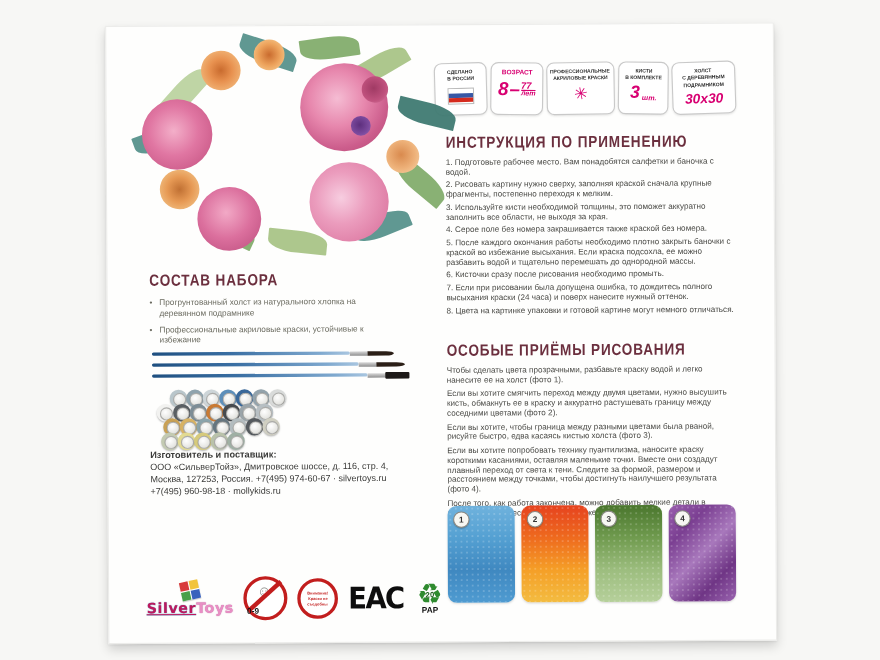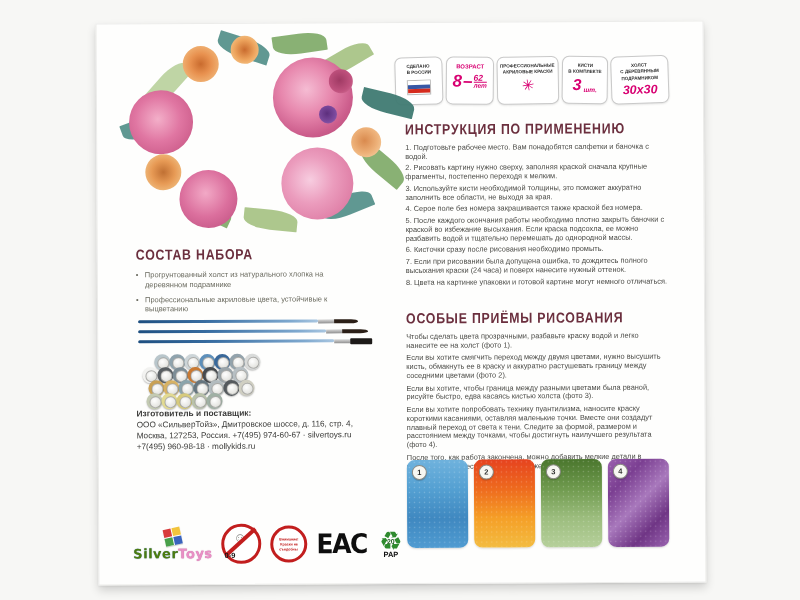--- a/index.html
+++ b/index.html
@@ -48,21 +48,21 @@
   .manufacturer .mline{font-size:8.2px;line-height:1.32;}
   .legal{position:absolute;left:38px;top:440px;width:252px;font-size:8.2px;line-height:1.32;color:#3a3a38;}
   .shelf{position:absolute;left:38px;top:466px;width:252px;font-size:8.2px;line-height:1.32;color:#3a3a38;}
 
   
   .marks-row{position:absolute;left:34px;top:492px;width:250px;height:56px;display:flex;align-items:center;gap:9px;}
   .brandlogo{width:86px;text-align:center;position:relative;}
   .brand-cube{width:17px;height:17px;margin:0 auto 1px auto;display:grid;grid-template-columns:1fr 1fr;grid-template-rows:1fr 1fr;gap:1.5px;background:#fff;transform:rotate(-12deg);box-shadow:0 1px 1px rgba(0,0,0,.2);}
   .brand-cube span{display:block;}
   .brand-name{font-size:13px;font-weight:bold;letter-spacing:.5px;font-family:"DejaVu Sans",sans-serif;}
-  .brand-name .n1{color:#4d7c0f;text-shadow:0 0 1px #4d7fae;}
+  .brand-name .n1{color:#be185d;text-shadow:0 0 1px #4d7fae;text-decoration:underline;}
   .brand-name .n2{color:#e98fc5;text-shadow:0 0 1px #b45a92;}
   .sign{width:34px;height:34px;border:3px solid #c21e1e;border-radius:50%;background:#fff;position:relative;flex:0 0 auto;}
   .sign .slash{position:absolute;left:-3px;top:13px;width:39px;height:3.5px;background:#c21e1e;transform:rotate(-42deg);}
   .sign .baby{position:absolute;left:9px;top:3px;font-size:13px;color:#8a8a86;}
   .sign .age{position:absolute;left:0px;bottom:1px;font-size:7.5px;font-weight:bold;color:#111;}
   .sign2{width:31px;height:31px;border:3px solid #c21e1e;border-radius:50%;background:#fff;display:flex;flex-direction:column;align-items:center;justify-content:center;flex:0 0 auto;}
   .sign2 span{font-size:4px;line-height:1.25;font-weight:bold;color:#c21e1e;transform:scale(.9);white-space:nowrap;}
   .eac{font-family:"DejaVu Sans",sans-serif;font-size:25px;font-weight:900;letter-spacing:-1.5px;color:#0e0e0e;transform:scaleY(1.08);flex:0 0 auto;}
   .recycle{position:relative;width:30px;text-align:center;flex:0 0 auto;}
   .recycle .tri{font-size:26px;line-height:26px;color:#2f8b2f;font-family:"DejaVu Sans",sans-serif;}
@@ -134,21 +134,21 @@
     <div class="flower" style="left:226px;top:90px;width:30px;height:30px;background:radial-gradient(circle at 45% 45%,#d98a4e 0%,#eeb27a 55%,#f7d7ac 100%);"></div>
     <div class="flower" style="left:194px;top:68px;width:18px;height:18px;background:radial-gradient(circle at 45% 45%,#5d2f7d 0%,#7c4a9e 60%,#9c6cb8 100%);"></div>
     <div class="flower" style="left:204px;top:32px;width:24px;height:24px;background:radial-gradient(circle at 45% 45%,#a03a64 0%,#c0527e 60%,#d87ba0 100%);"></div>
 
   </div>
 
   <div class="composition">
     <div class="section-header">СОСТАВ НАБОРА</div>
     <ul>
       <li>Прогрунтованный холст из натурального хлопка на деревянном подрамнике</li>
-      <li>Профессиональные акриловые цвета, устойчивые к выцветанию</li>
+      <li>Профессиональные акриловые краски, устойчивые к избежание</li>
     </ul>
   </div>
 
   <div class="brushes">
     <div class="brush">
       <span class="handle" style="width:180px;"></span>
         <span class="ferrule" style="left:180px;"></span>
         <span class="tip" style="left:196px;width:24px;"></span>
     </div>
     <div class="brush">
@@ -300,21 +300,21 @@
           <span style="background:#3757a5;"></span>
           <span style="background:#d52b1e;"></span>
       </span>
     </div>
     <div class="badge b2">
       <span class="t magenta">ВОЗРАСТ</span>
       <span class="age-val">
         <span class="big">8</span>
         <span class="big">–</span>
         <span class="stack">
-            <span class="n">62</span>
+            <span class="n">77</span>
             <span class="u">лет</span>
           </span>
       </span>
     </div>
     <div class="badge b3">
       <span class="t">ПРОФЕССИОНАЛЬНЫЕ</span>
       <span class="t">АКРИЛОВЫЕ КРАСКИ</span>
       <span class="splash">✳</span>
     </div>
     <div class="badge b4">

